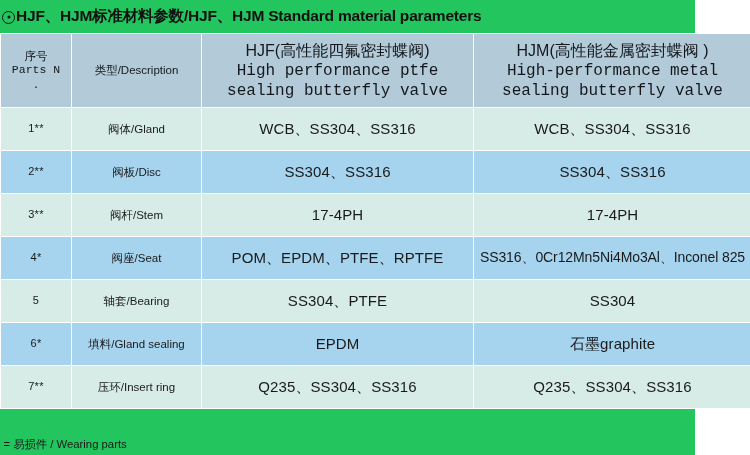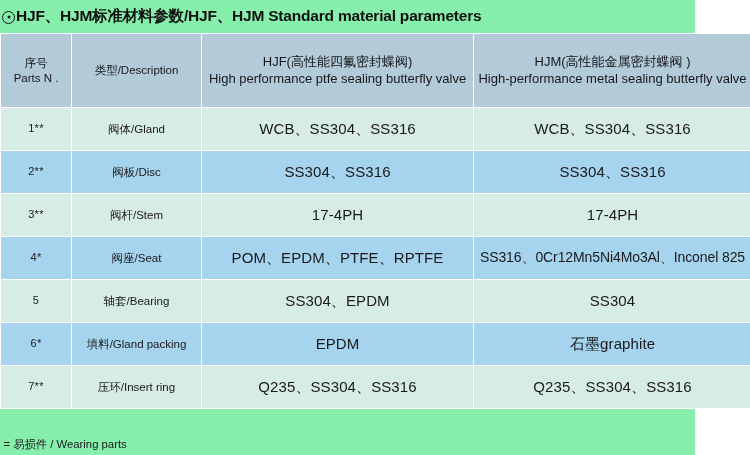--- a/index.html
+++ b/index.html
@@ -12,21 +12,21 @@
     height: 455px;
     font-family: "Liberation Sans", "DejaVu Sans", sans-serif;
     color: #1c1c1c;
     overflow: hidden;
   }
 
   .page {
     width: 695px;
     height: 455px;
     position: relative;
-    background: #86efac;
+    background: #22c55e;
     box-sizing: border-box;
   }
 
   
   .title-bar {
     height: 33px;
     display: flex;
     align-items: center;
     padding-left: 2px;
     box-sizing: border-box;
@@ -82,25 +82,25 @@
   .col-hjm   { width: 277px; }
 
   thead td {
     background: #b3cbd9;
     height: 73px;
     font-size: 11.5px;
     font-weight: bold;
     color: #14181c;
   }
   thead td.hdr-small {
-    font-size: 13px;
+    font-size: 16px;
     margin-top: 20px;
   }
   .hdr-line1 { display: block; }
-  .hdr-line2 { display: block; }
+  .hdr-line2 { display: block; font-family: Liberation Mono, monospace; }
 
   tbody td {
     height: 42px;
     font-size: 11.5px;
     color: #1a1a1a;
   }
   tbody tr.tone-a td { background: #d7ece7; }
   tbody tr.tone-b td { background: #a6d4ef; }
 
   tbody td.cell-no   { font-size: 11px; letter-spacing: 0.3px; }
@@ -181,26 +181,26 @@
       </tr>
       <tr class="tone-b">
         <td class="cell-no">4*</td>
         <td class="cell-desc">阀座/Seat</td>
         <td class="cell-mat">POM、EPDM、PTFE、RPTFE</td>
         <td class="cell-mat long">SS316、0Cr12Mn5Ni4Mo3Al、Inconel 825</td>
       </tr>
       <tr class="tone-a">
         <td class="cell-no">5</td>
         <td class="cell-desc">轴套/Bearing</td>
-        <td class="cell-mat">SS304、EPDM</td>
+        <td class="cell-mat">SS304、PTFE</td>
         <td class="cell-mat">SS304</td>
       </tr>
       <tr class="tone-b">
         <td class="cell-no">6*</td>
-        <td class="cell-desc">填料/Gland packing</td>
+        <td class="cell-desc">填料/Gland sealing</td>
         <td class="cell-mat">EPDM</td>
         <td class="cell-mat">石墨graphite</td>
       </tr>
       <tr class="tone-a">
         <td class="cell-no">7**</td>
         <td class="cell-desc">压环/Insert ring</td>
         <td class="cell-mat">Q235、SS304、SS316</td>
         <td class="cell-mat">Q235、SS304、SS316</td>
       </tr>
     </tbody>

